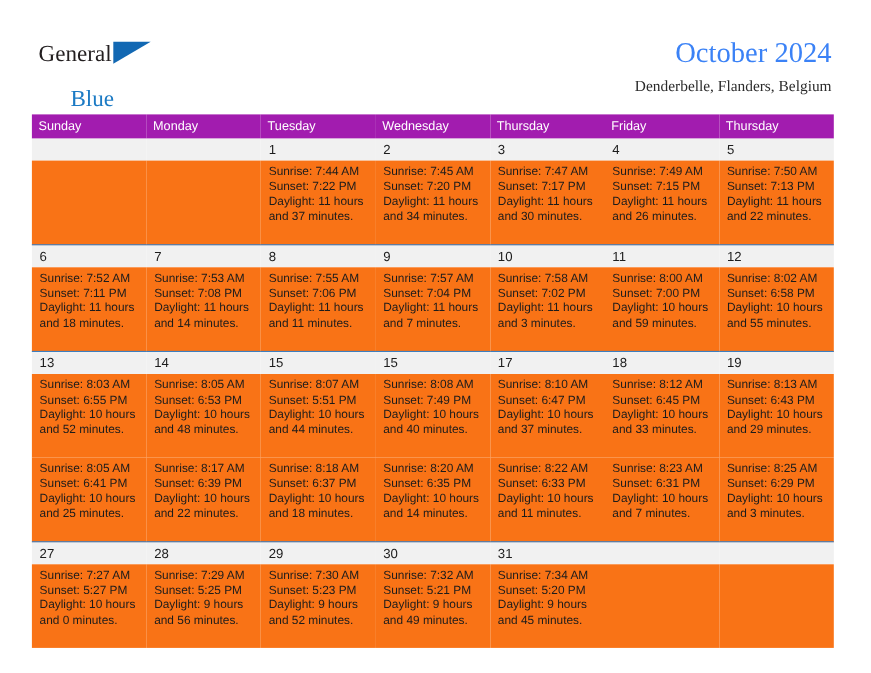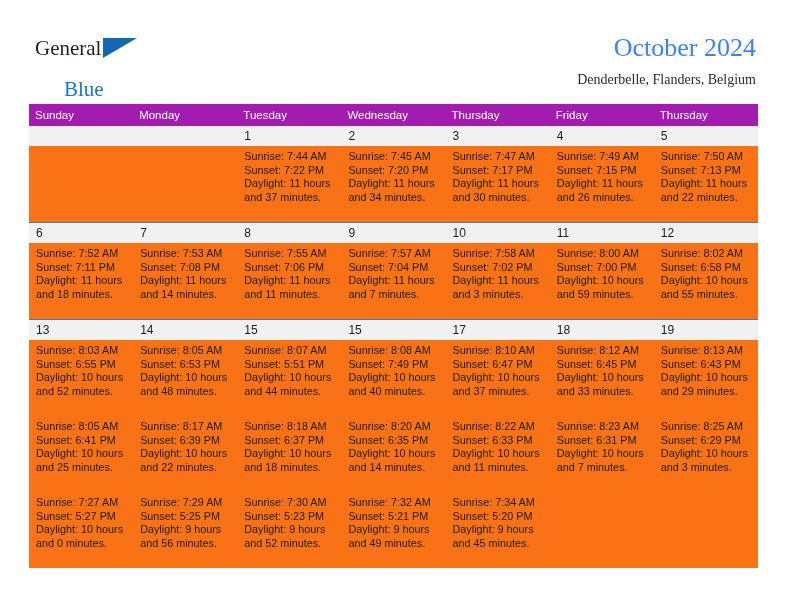--- a/index.html
+++ b/index.html
@@ -364,20 +364,29 @@
             <span class="ln">Daylight: 10 hours</span>
             <span class="ln">and 7 minutes.</span>
           </td>
           <td>
             <span class="ln">Sunrise: 8:25 AM</span>
             <span class="ln">Sunset: 6:29 PM</span>
             <span class="ln">Daylight: 10 hours</span>
             <span class="ln">and 3 minutes.</span>
           </td>
         </tr>
+        <tr class="num-row">
+          <td>27</td>
+          <td>28</td>
+          <td>29</td>
+          <td>30</td>
+          <td>31</td>
+          <td class="blank">&nbsp;</td>
+          <td class="blank">&nbsp;</td>
+        </tr>
         <tr class="info-row">
           <td>
             <span class="ln">Sunrise: 7:27 AM</span>
             <span class="ln">Sunset: 5:27 PM</span>
             <span class="ln">Daylight: 10 hours</span>
             <span class="ln">and 0 minutes.</span>
           </td>
           <td>
             <span class="ln">Sunrise: 7:29 AM</span>
             <span class="ln">Sunset: 5:25 PM</span>

